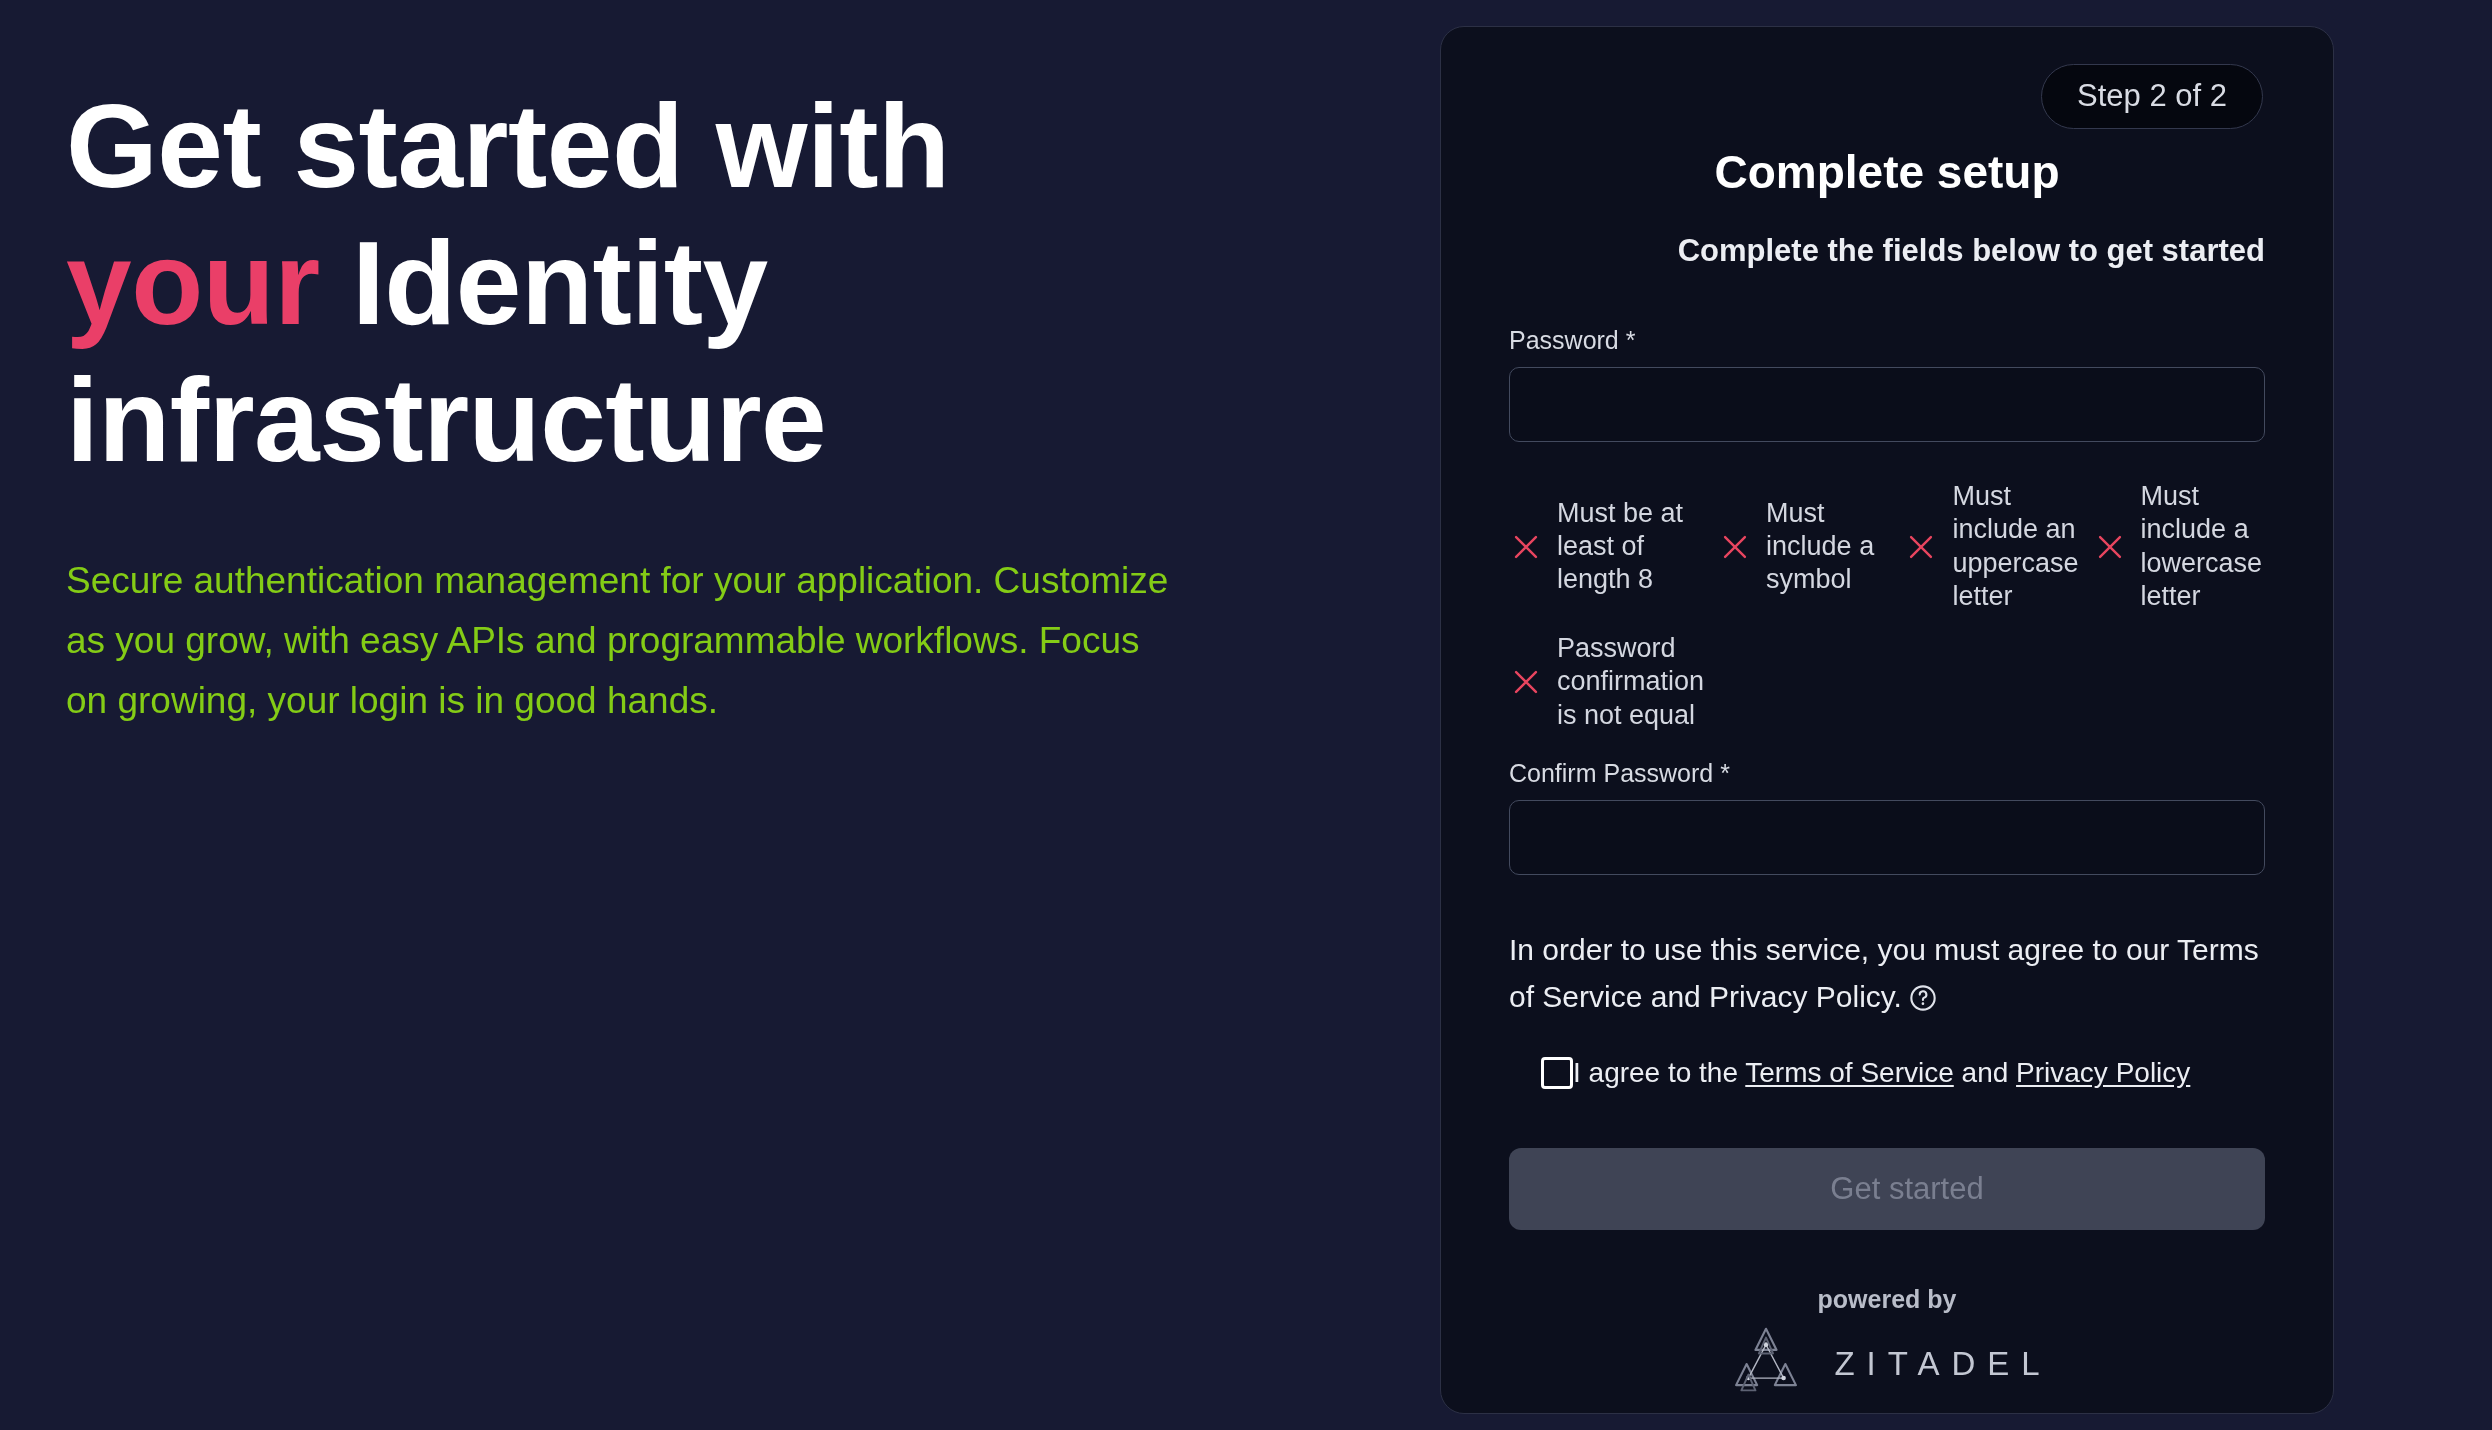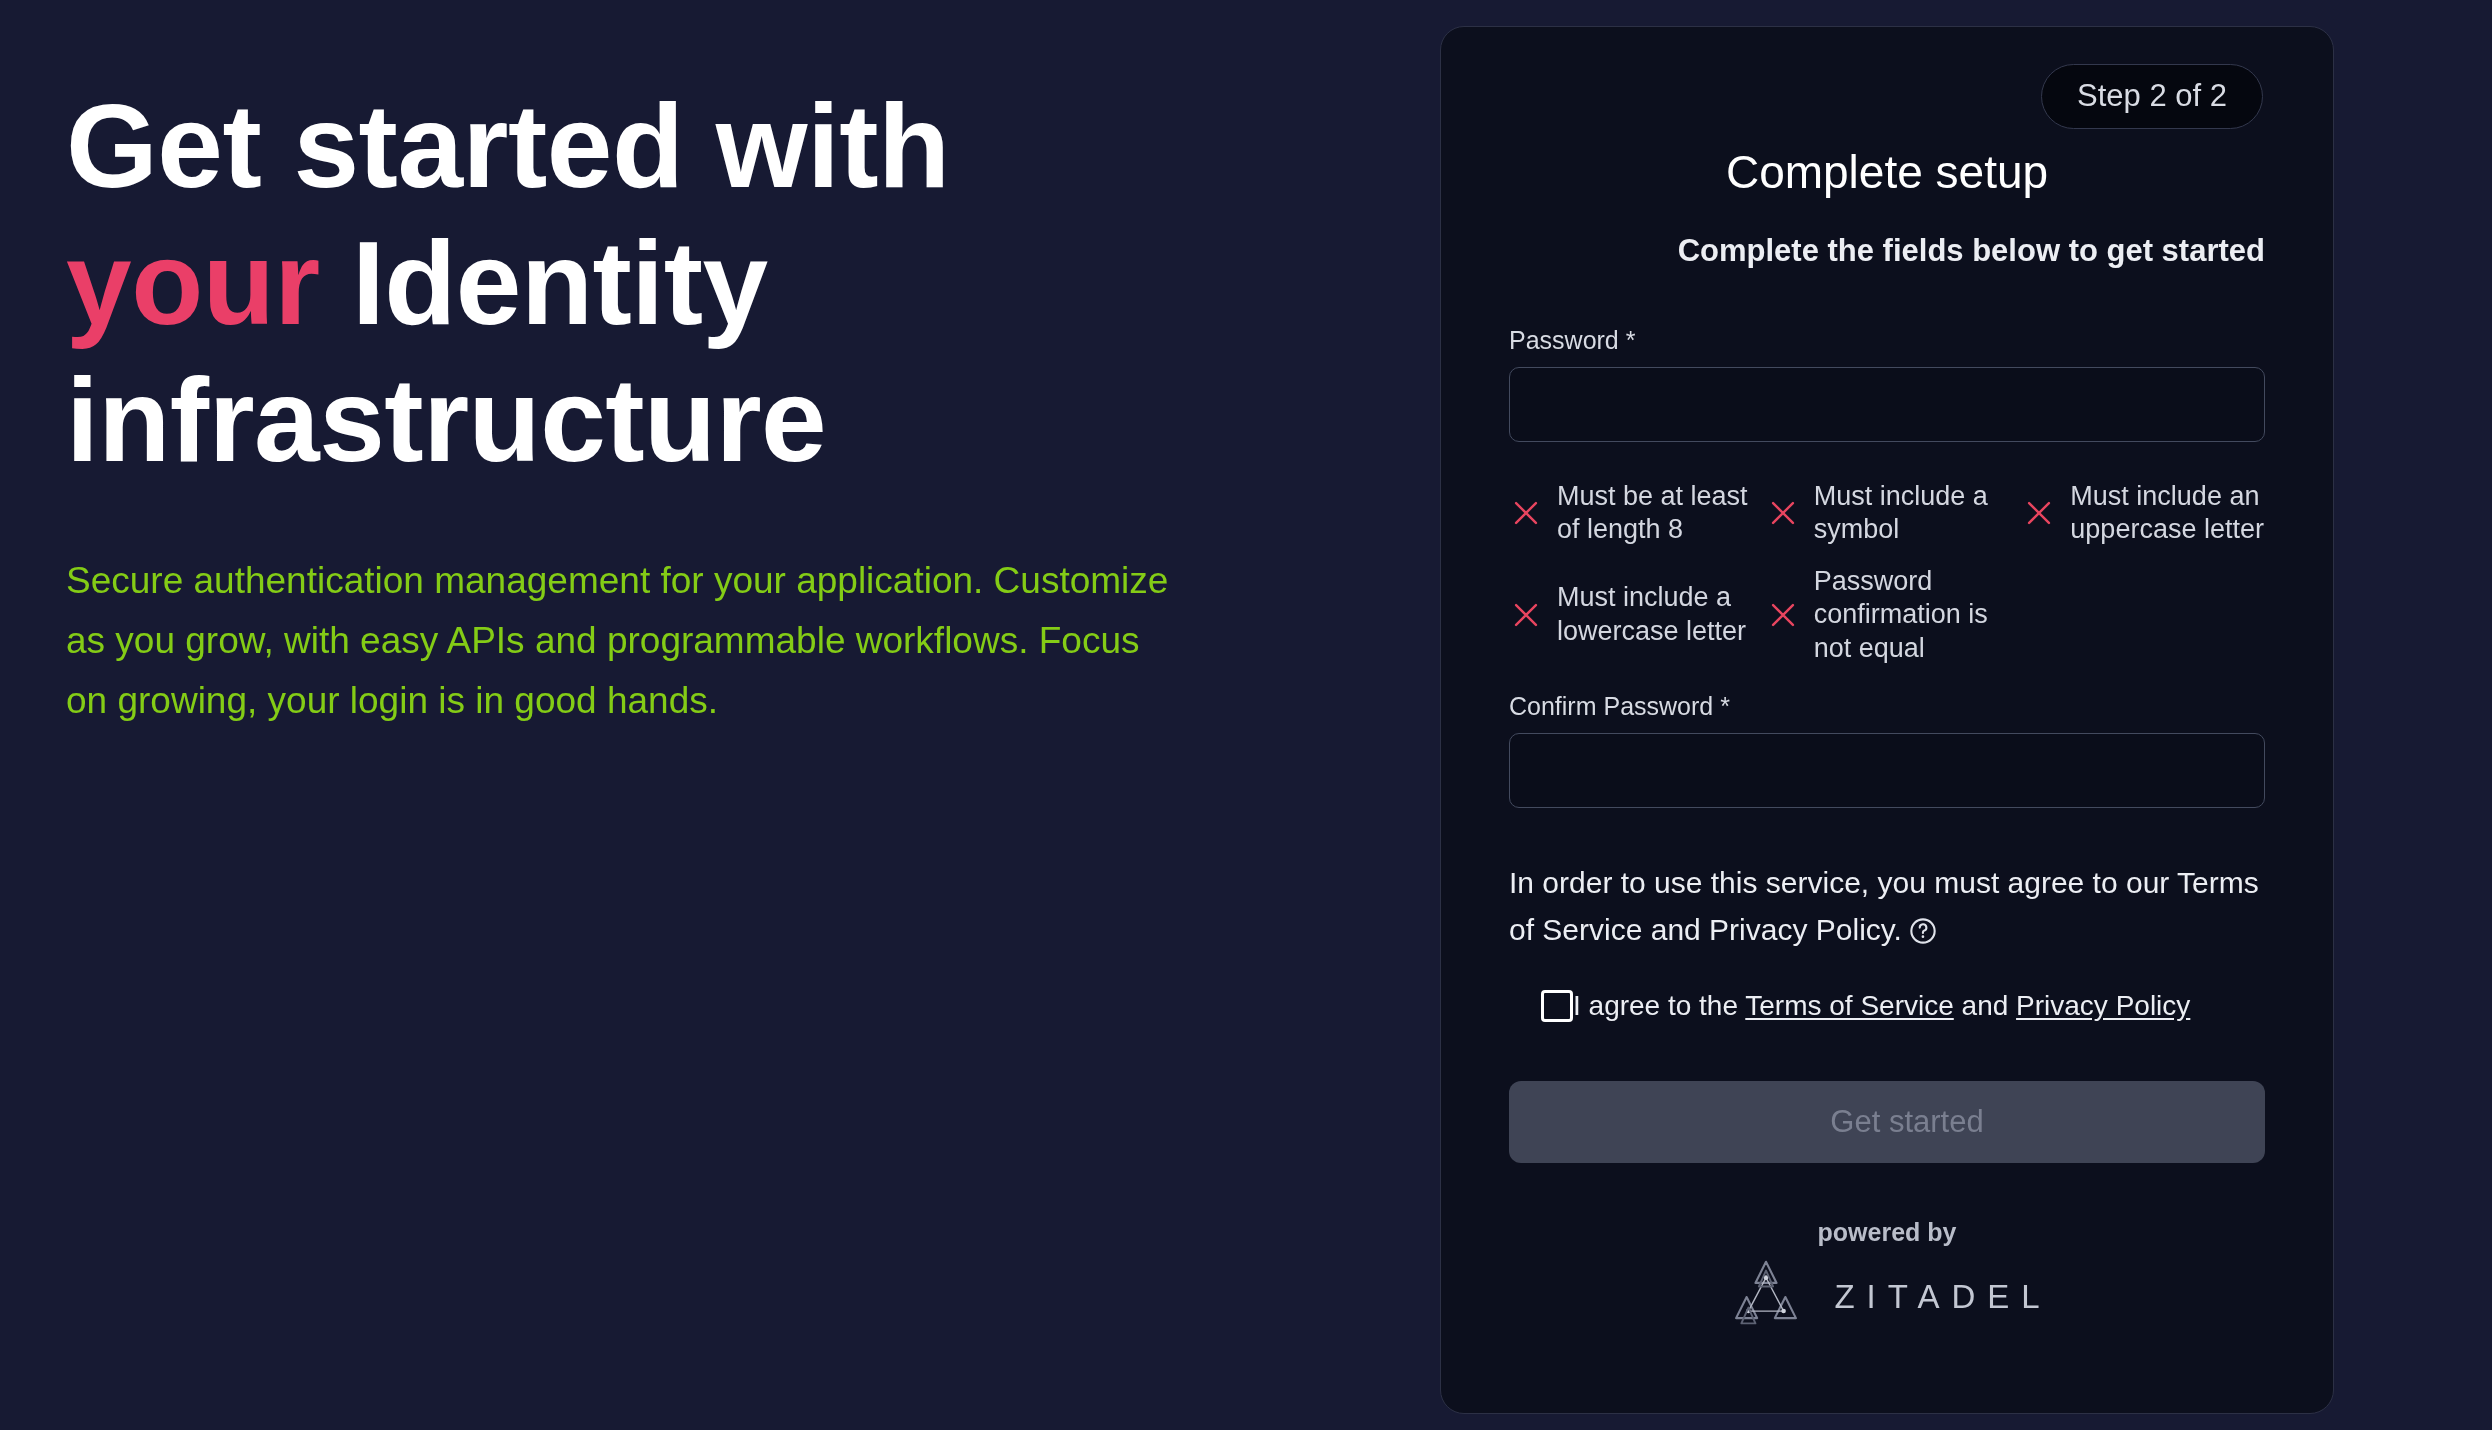--- a/index.html
+++ b/index.html
@@ -82,21 +82,21 @@
     padding: 15px 35px 17px 35px;
     line-height: 1;
     white-space: nowrap;
   }
 
   .card-title {
     margin-top: 18px;
     text-align: center;
     color: #ffffff;
     font-size: 46px;
-    font-weight: 400;
+    font-weight: 700;
     line-height: 1.1;
   }
 
   .card-subtitle {
     margin-top: 34px;
     text-align: right;
     color: #eceef3;
     font-size: 31px;
     font-weight: 700;
     line-height: 1.2;
@@ -128,21 +128,21 @@
     font-family: "Liberation Sans", sans-serif;
     font-size: 27px;
     padding: 0 20px;
     outline: none;
   }
 
   
   .requirements {
     margin-top: 38px;
     display: grid;
-    grid-template-columns: 1fr 1fr 1fr;
+    grid-template-columns: 1fr 1fr 1fr 1fr;
     column-gap: 14px;
     row-gap: 18px;
     align-items: center;
   }
 
   .req {
     display: flex;
     align-items: center;
     gap: 14px;
     min-height: 66px;

